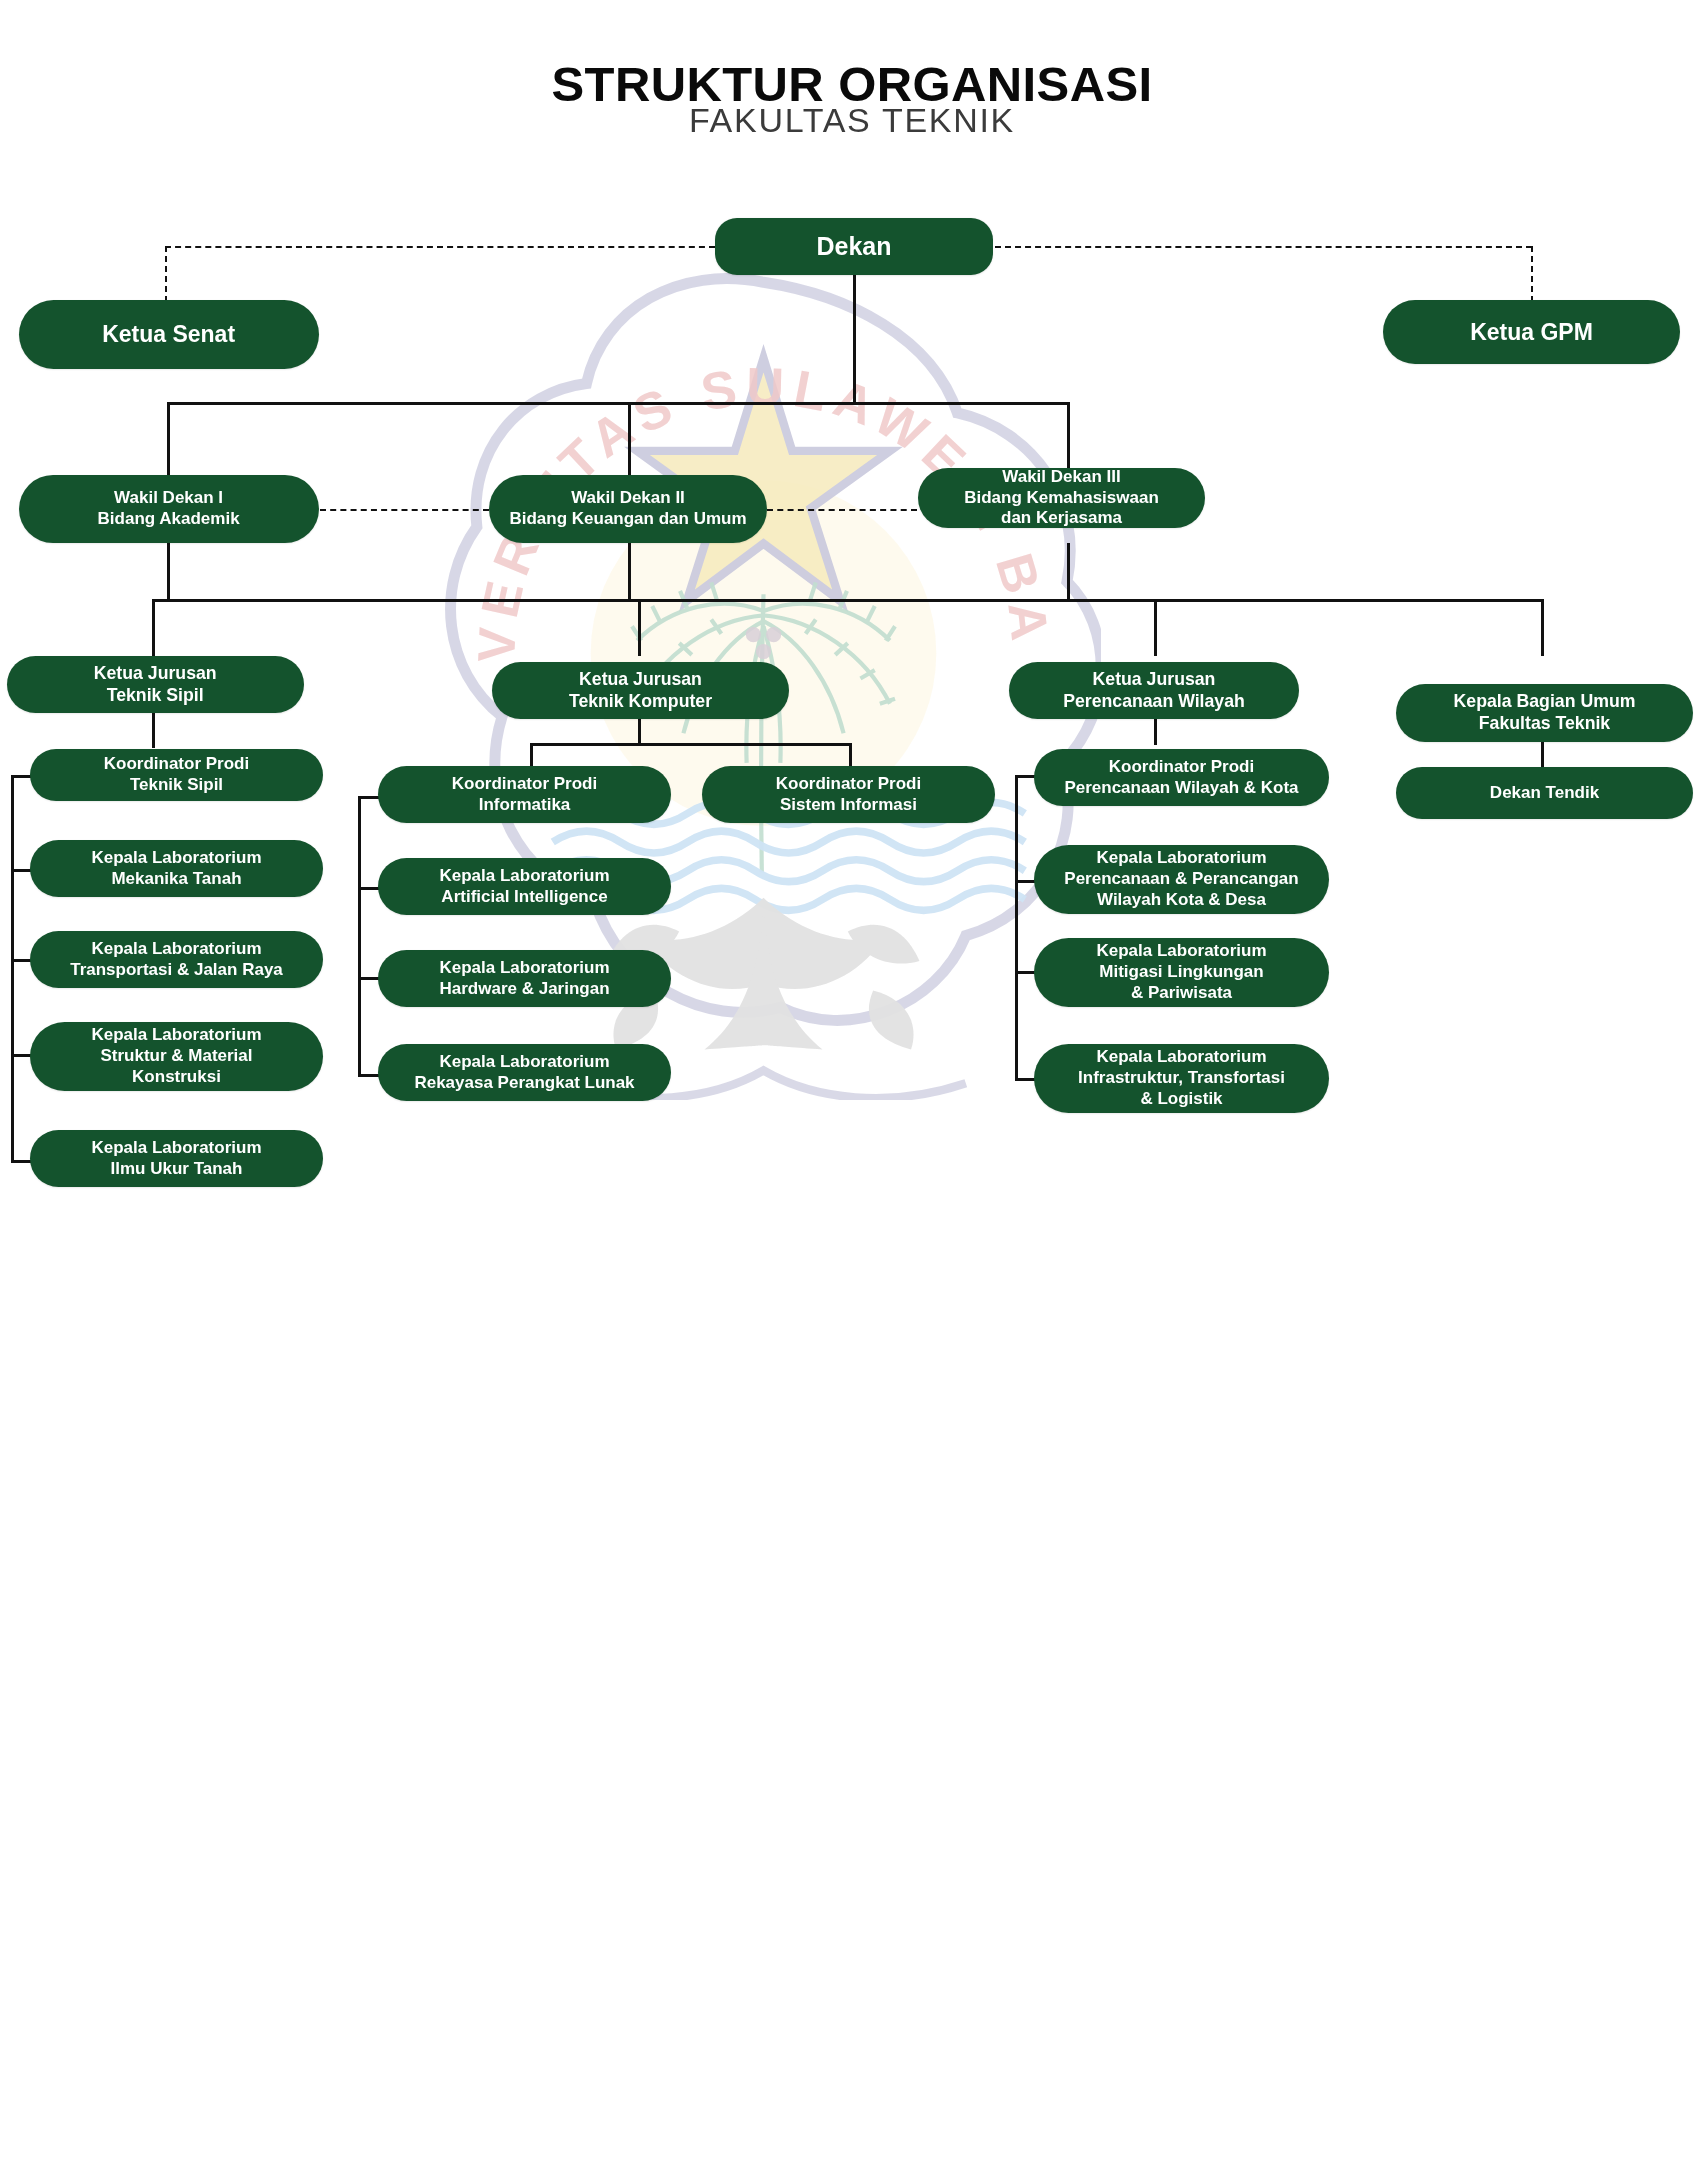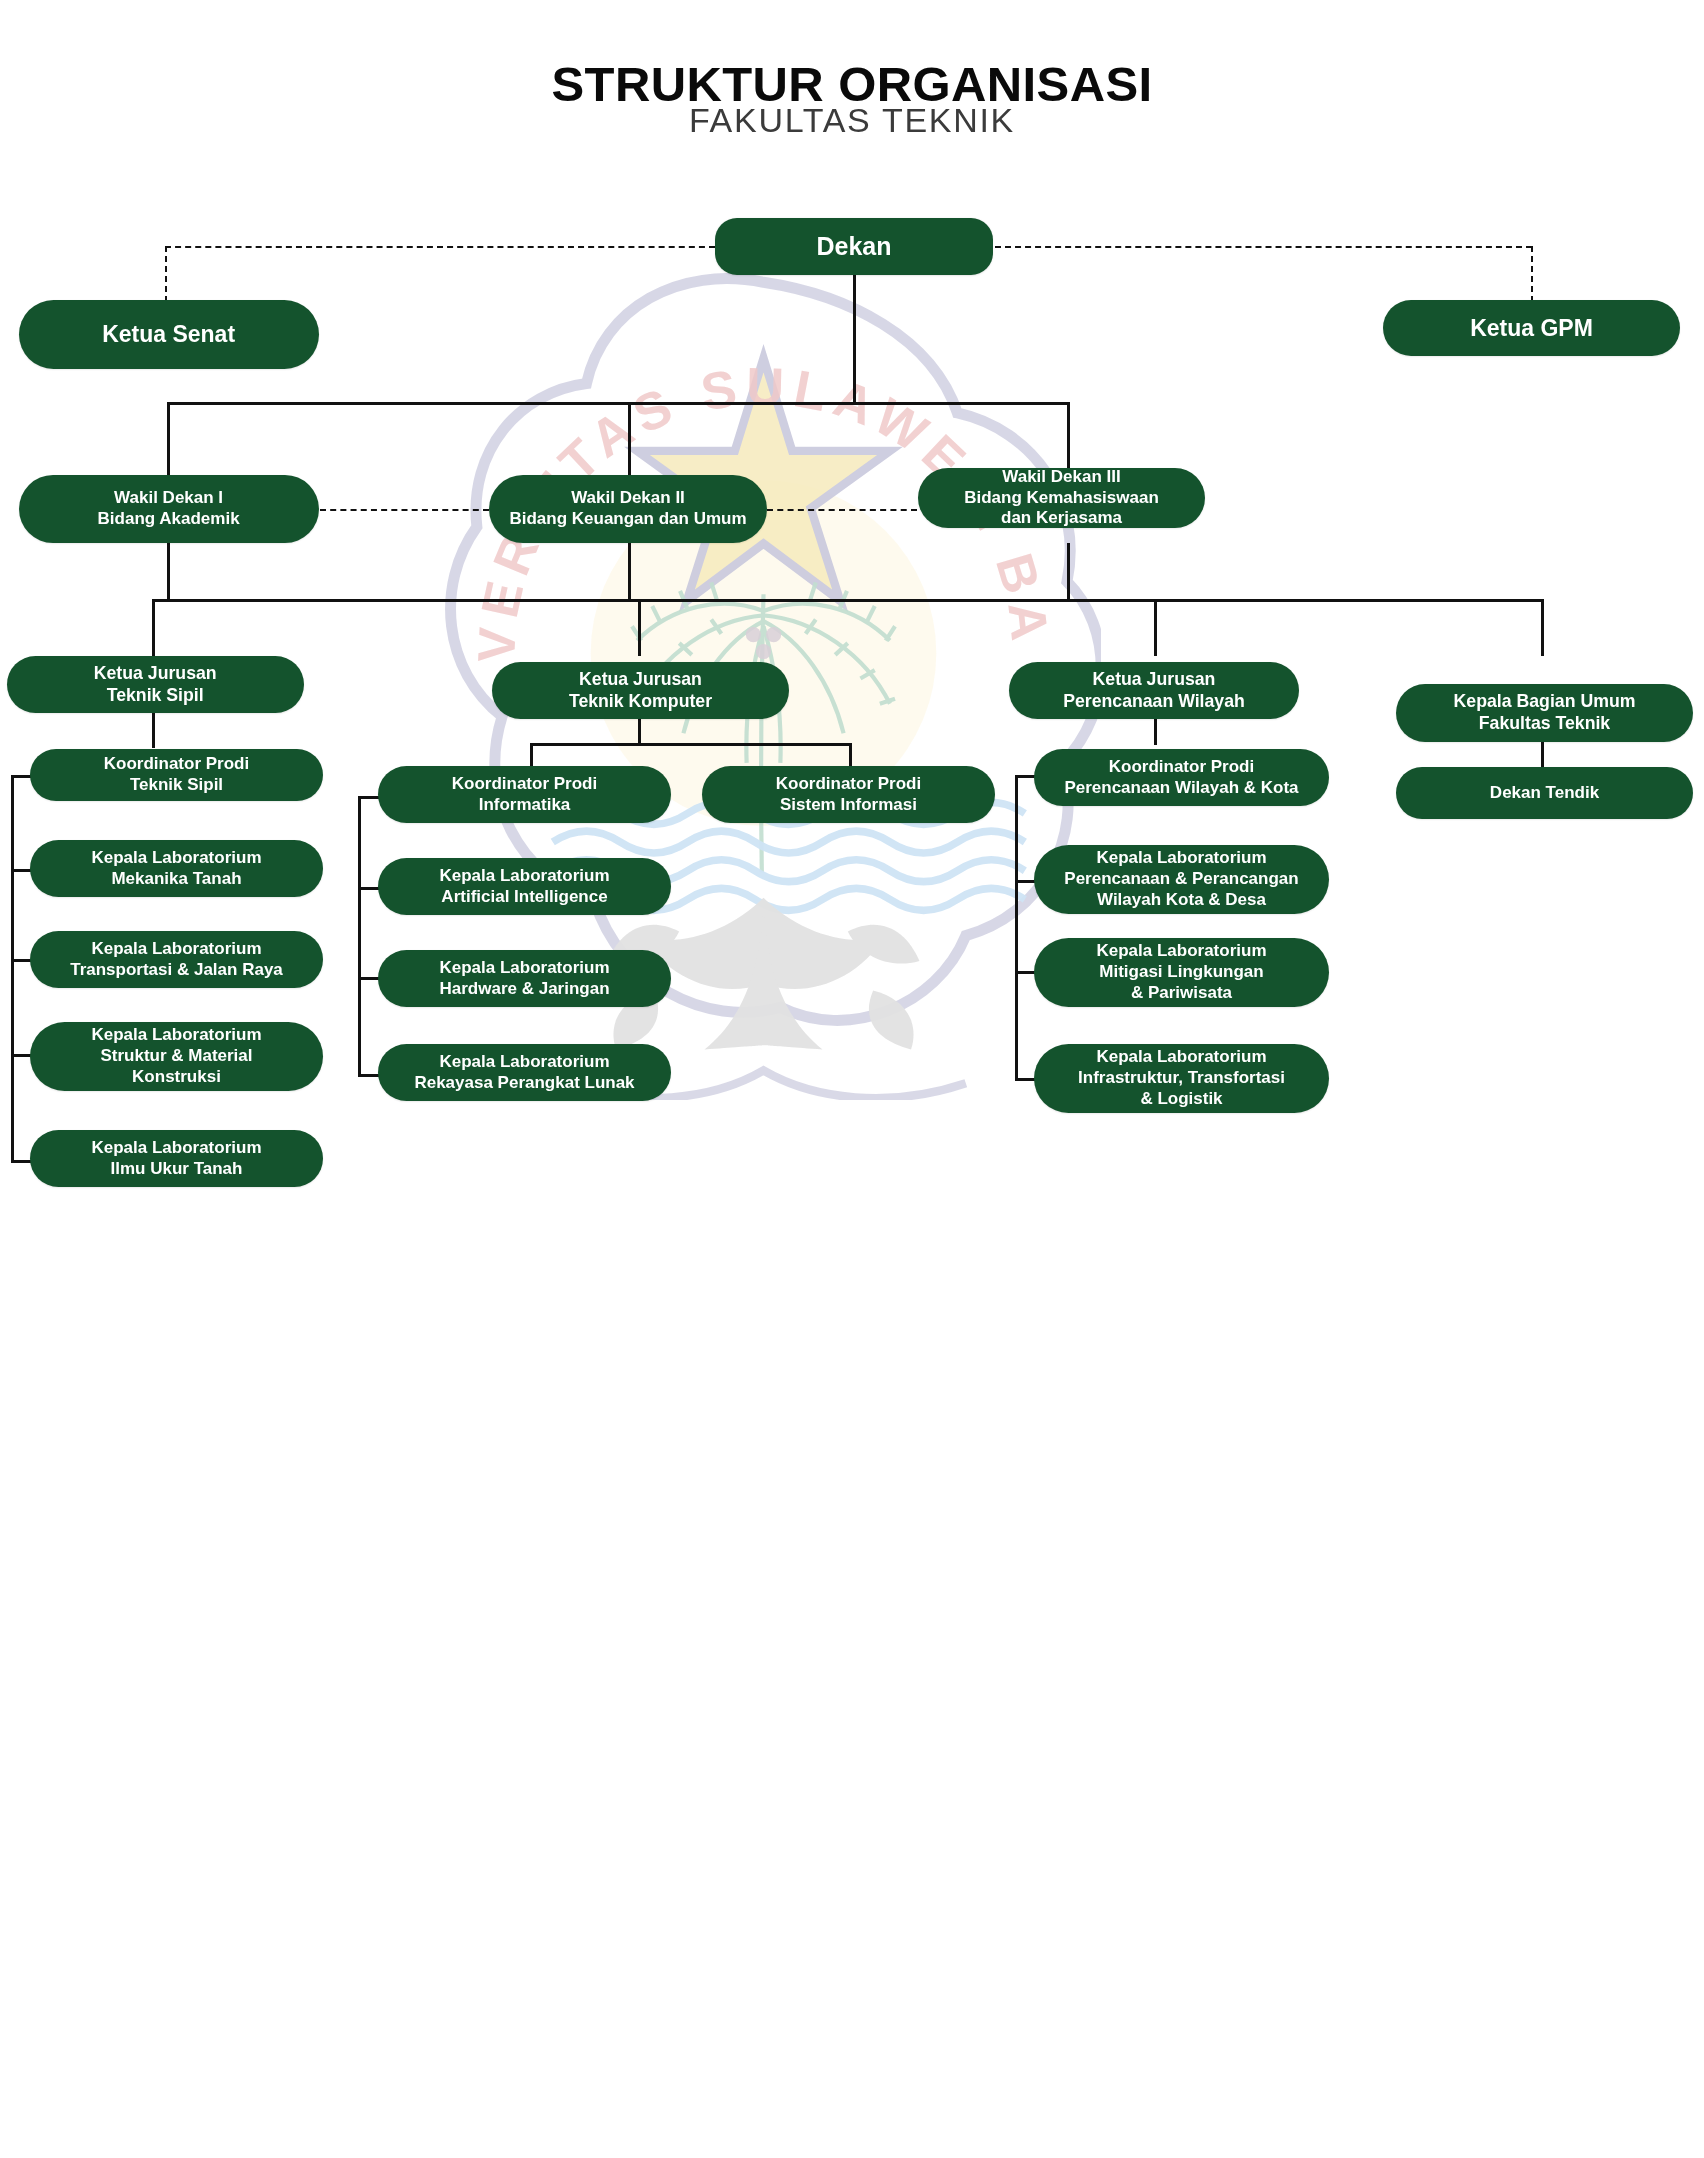--- a/index.html
+++ b/index.html
@@ -228,21 +228,21 @@
   <div class="ln v" style="left:1541px; top:713px; height:55px;"></div>
 
   <div class="node n-dekan" style="left:715px; top:218px; width:278px; height:57px;">
     <span>Dekan</span>
   </div>
 
   <div class="node n-top" style="left:18.6px; top:300px; width:300px; height:69px;">
     <span>Ketua Senat</span>
   </div>
 
-  <div class="node n-top" style="left:1383px; top:300px; width:297px; height:56px;">
+  <div class="node n-top" style="left:1383px; top:300px; width:297px; height:64px;">
     <span>Ketua GPM</span>
   </div>
 
   <div class="node n-wd" style="left:18.6px; top:475px; width:300px; height:68px;">
     <span>Wakil Dekan I
 Bidang Akademik</span>
   </div>
 
   <div class="node n-wd" style="left:489px; top:475px; width:278px; height:68px;">
     <span>Wakil Dekan II

